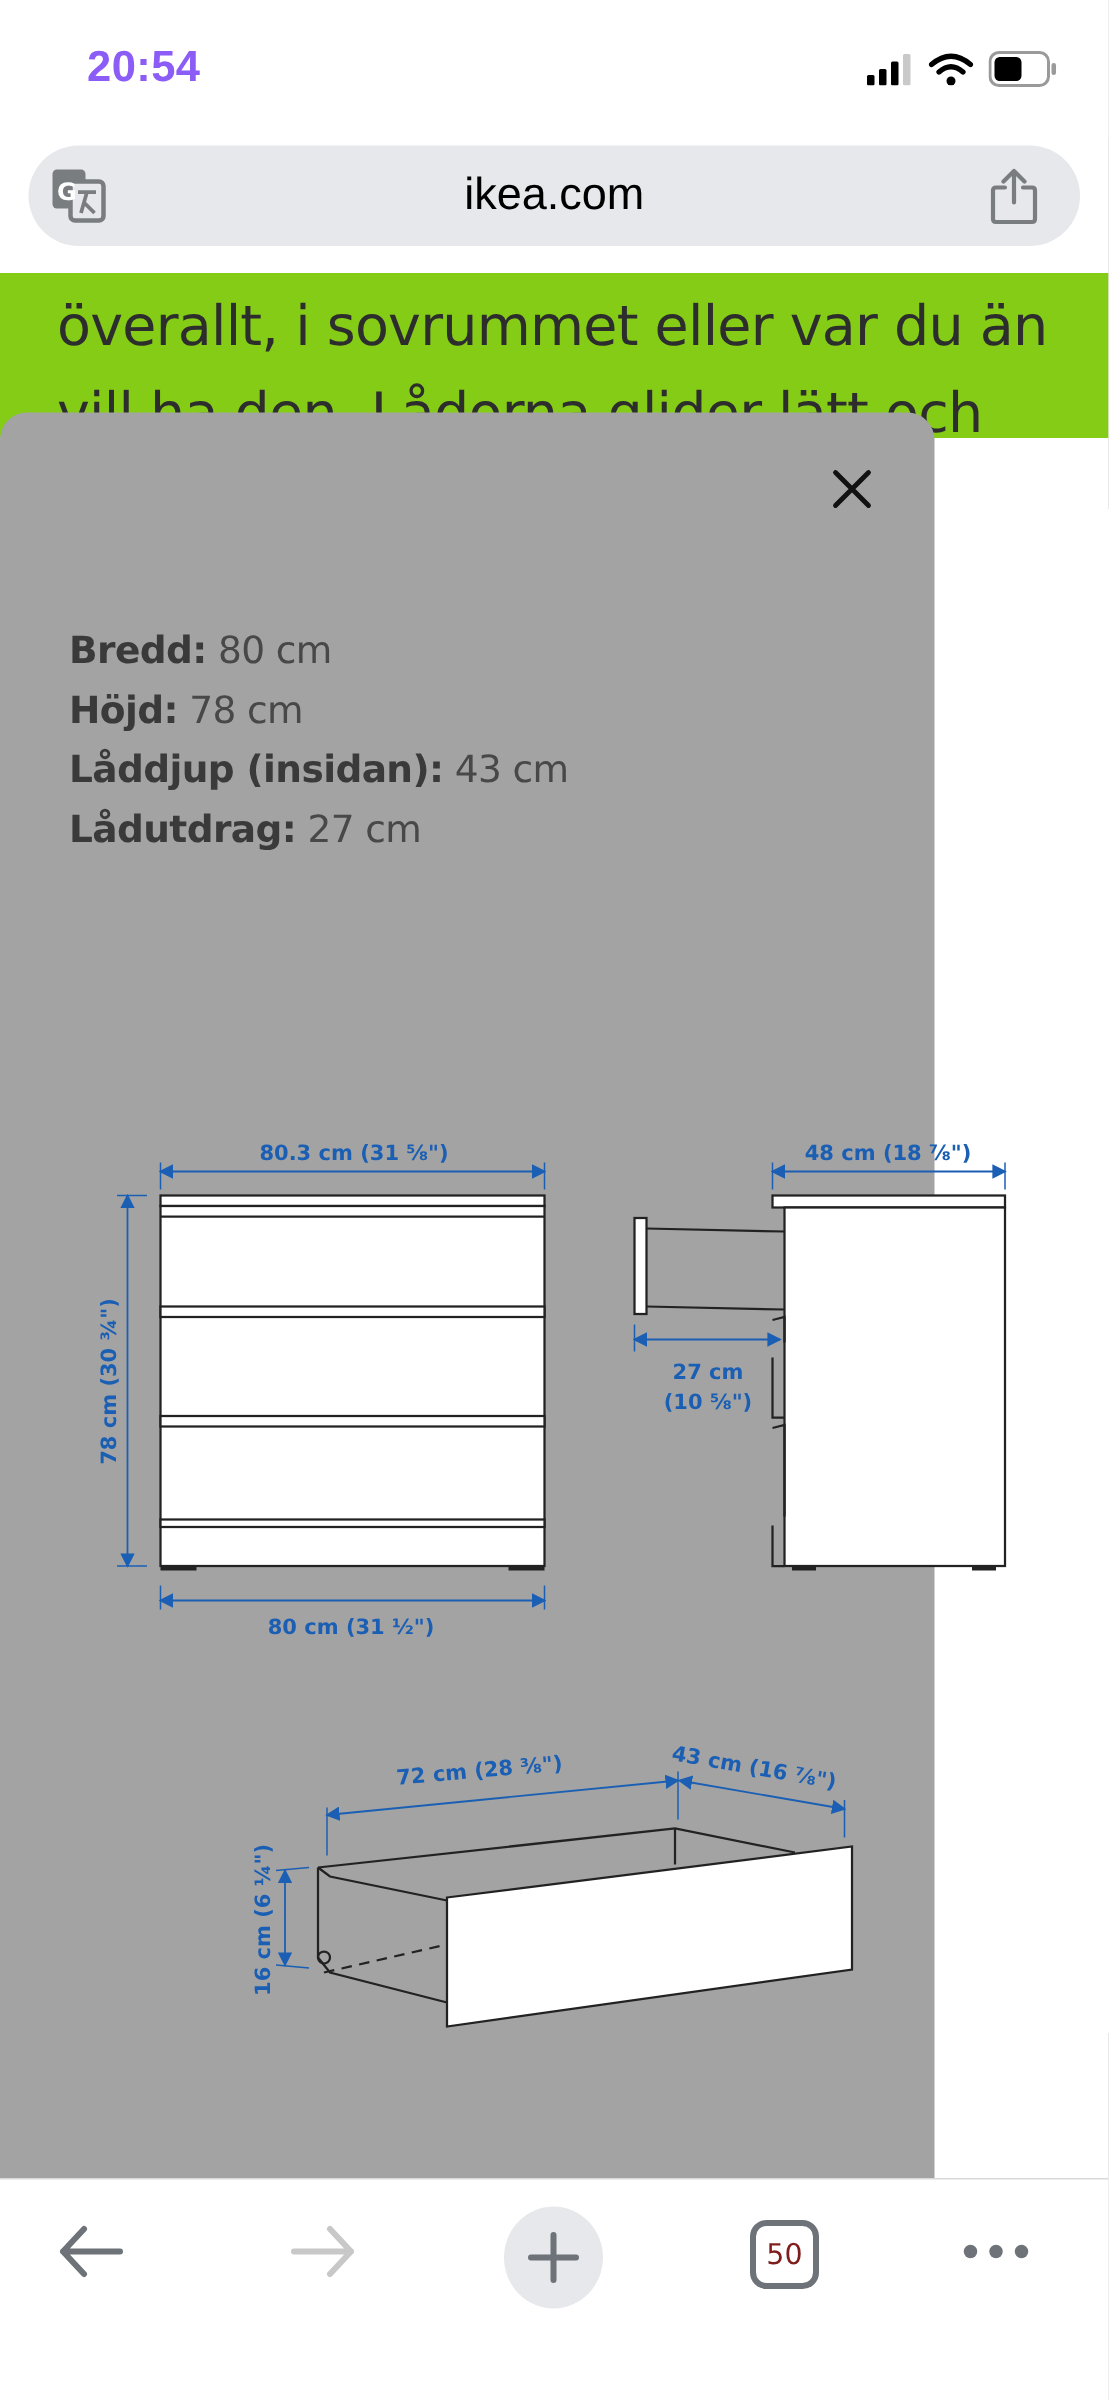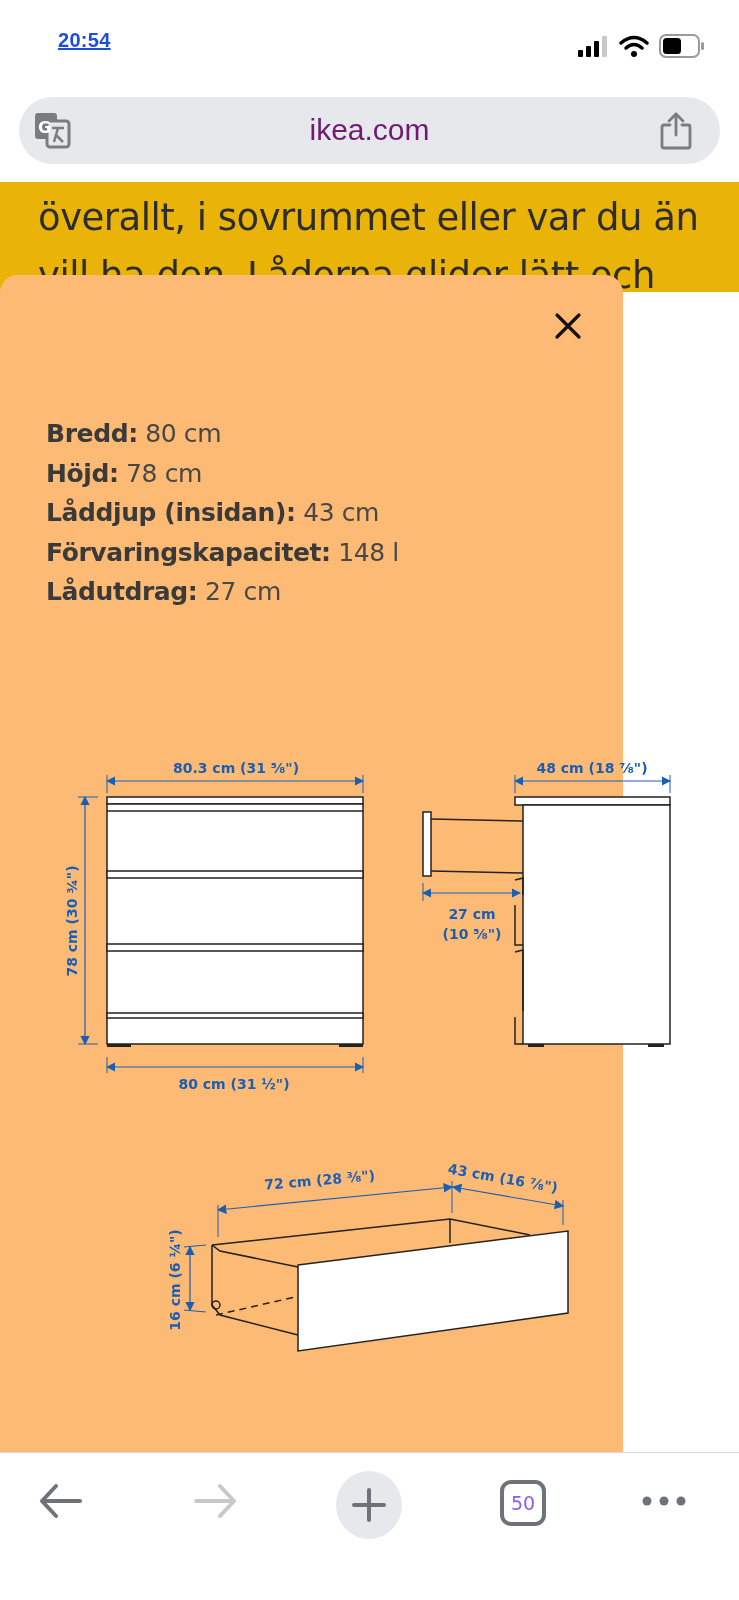--- a/index.html
+++ b/index.html
@@ -1,44 +1,44 @@
 <!DOCTYPE html>
 <html><head>
 <meta charset="utf-8">
 <style>
   * { box-sizing: border-box; margin: 0; padding: 0; }
   html, body { width: 739px; height: 1600px; overflow: hidden; background: #ffffff; }
   body { position: relative; font-family: "Liberation Sans", sans-serif; color: #111; }
 
   .status-bar { position: absolute; left: 0; top: 0; width: 739px; height: 92px; background: #fff; }
-  .status-time { position: absolute; left: 58px; top: 29px; font-size: 20px; font-weight: bold; letter-spacing: 0.3px; color: #1d4ed8; text-decoration: underline; }
+  .status-time { position: absolute; left: 58px; top: 29px; font-size: 29px; font-weight: bold; letter-spacing: 0.3px; color: #8b5cf6; }
   .status-icons { position: absolute; right: 34px; top: 34px; display: flex; align-items: center; gap: 10px; }
 
   .url-bar { position: absolute; left: 19px; top: 97px; width: 701px; height: 67px; background: #e6e8eb; border-radius: 34px; }
-  .url-text { position: absolute; left: 0; right: 0; top: 16px; text-align: center; font-size: 30px; color: #701a75; }
+  .url-text { position: absolute; left: 0; right: 0; top: 16px; text-align: center; font-size: 30px; color: #000000; }
   .translate-icon { position: absolute; left: 14px; top: 14px; }
   .share-icon { position: absolute; right: 26px; top: 14px; }
 
-  .page-bg { position: absolute; left: 0; top: 182px; width: 739px; height: 110px; background: #eab308; overflow: hidden; }
+  .page-bg { position: absolute; left: 0; top: 182px; width: 739px; height: 110px; background: #84cc16; overflow: hidden; }
   .page-bg-text { position: absolute; left: 38px; top: 14px; font-size: 37px; color: #2d2d2d; white-space: nowrap; font-family: "DejaVu Sans", sans-serif; letter-spacing: -0.5px; }
   .page-bg-text2 { position: absolute; left: 38px; top: 72px; font-size: 37px; color: #2d2d2d; white-space: nowrap; font-family: "DejaVu Sans", sans-serif; letter-spacing: -0.5px; }
 
-  .sheet { position: absolute; left: 0; top: 275px; width: 623px; height: 1177px; background: #fdba74; border-radius: 18px 18px 0 0; }
+  .sheet { position: absolute; left: 0; top: 275px; width: 623px; height: 1177px; background: #a3a3a3; border-radius: 18px 18px 0 0; }
   .close-btn { position: absolute; right: 40px; top: 36px; width: 30px; height: 30px; cursor: pointer; }
 
   .specs { position: absolute; left: 46px; top: 139px; }
   .spec-row { font-size: 25px; line-height: 39.5px; color: #484848; white-space: nowrap; font-family: "DejaVu Sans", sans-serif; letter-spacing: -0.4px; }
   .spec-label { font-weight: bold; color: #3a3a3a; }
 
   .diagram { position: absolute; }
   .dim-label { font-family: "DejaVu Sans", sans-serif; font-weight: bold; fill: #1a5fb4; font-size: 14px; }
 
   .toolbar { position: absolute; left: 0; top: 1452px; width: 739px; height: 148px; background: #fff; border-top: 1px solid #d9d9d9; }
   .tb-btn { position: absolute; top: 18px; display: flex; align-items: center; justify-content: center; cursor: pointer; }
-  .tab-count { font-size: 19px; color: #8b5cf6; font-family: "DejaVu Sans", sans-serif; }
+  .tab-count { font-size: 19px; color: #7f1d1d; font-family: "DejaVu Sans", sans-serif; }
 </style>
 </head>
 <body>
 
 <div class="status-bar">
   <div class="status-time">20:54</div>
   <div class="status-icons">
     <svg width="32" height="22" viewBox="0 0 32 22">
       <rect x="1" y="15" width="5" height="7" rx="1" fill="#000"></rect>
       <rect x="9" y="11" width="5" height="11" rx="1" fill="#000"></rect>
@@ -79,21 +79,20 @@
 
 <div class="sheet">
   <svg class="close-btn" viewBox="0 0 30 30">
     <path d="M4 4 L26 26 M26 4 L4 26" stroke="#111" stroke-width="3.2" stroke-linecap="round"></path>
   </svg>
 
   <div class="specs">
     <div class="spec-row"><span class="spec-label">Bredd:</span><span> 80 cm</span></div>
     <div class="spec-row"><span class="spec-label">Höjd:</span><span> 78 cm</span></div>
     <div class="spec-row"><span class="spec-label">Låddjup (insidan):</span><span> 43 cm</span></div>
-    <div class="spec-row"><span class="spec-label">Förvaringskapacitet:</span><span> 148 l</span></div>
     <div class="spec-row"><span class="spec-label">Lådutdrag:</span><span> 27 cm</span></div>
   </div>
 
   <svg class="diagram" style="left:58px; top:480px;" width="320" height="340" viewBox="0 0 320 340">
     <defs>
       <marker id="arr" markerWidth="8" markerHeight="8" refX="7" refY="4" orient="auto-start-reverse">
         <path d="M0 0 L8 4 L0 8 Z" fill="#1a5fb4"></path>
       </marker>
     </defs>
     <text class="dim-label" x="178" y="18" text-anchor="middle">80.3 cm (31 ⅝")</text>

